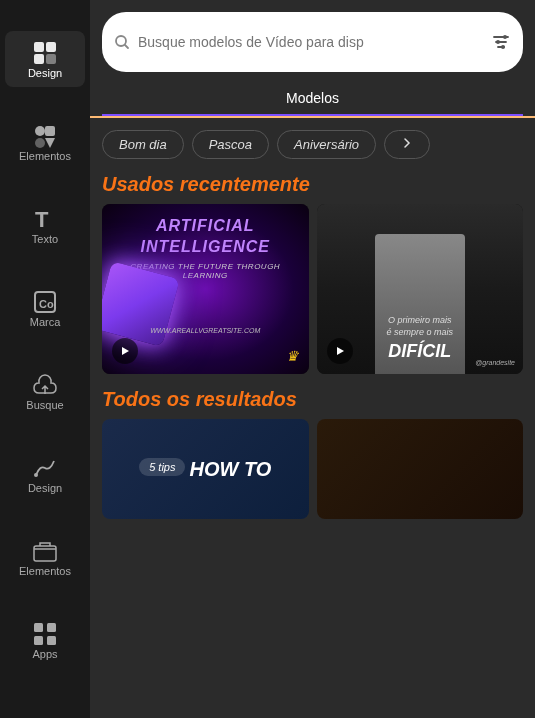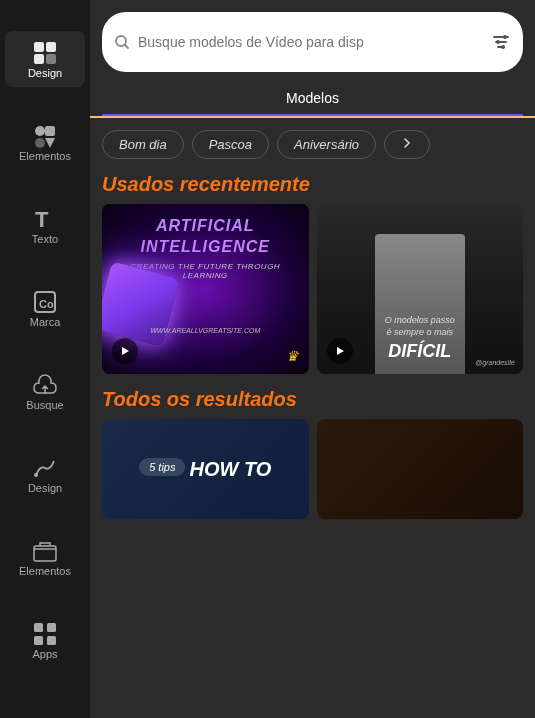--- a/index.html
+++ b/index.html
@@ -486,21 +486,21 @@
               <polygon points="2,1 9,5 2,9"></polygon>
             </svg>
         </div>
         <div class="crown-badge">♛</div>
       </div>
 
       <div class="thumb-card">
         <div class="fashion-card-bg">
           <div class="fashion-figure"></div>
           <div class="fashion-overlay">
-            <div class="first-step">O modelos passo</div>
+            <div class="first-step">O primeiro mais</div>
             <div class="first-step">é sempre o mais</div>
             <div class="dificil">DIFÍCIL</div>
           </div>
           <div class="fashion-tag" style="position:absolute;bottom:8px;right:8px;font-size:7px;color:#aaa;z-index:2;">@grandesite</div>
         </div>
         <div class="play-btn">
           <svg viewBox="0 0 10 10" fill="white">
               <polygon points="2,1 9,5 2,9"></polygon>
             </svg>
         </div>

